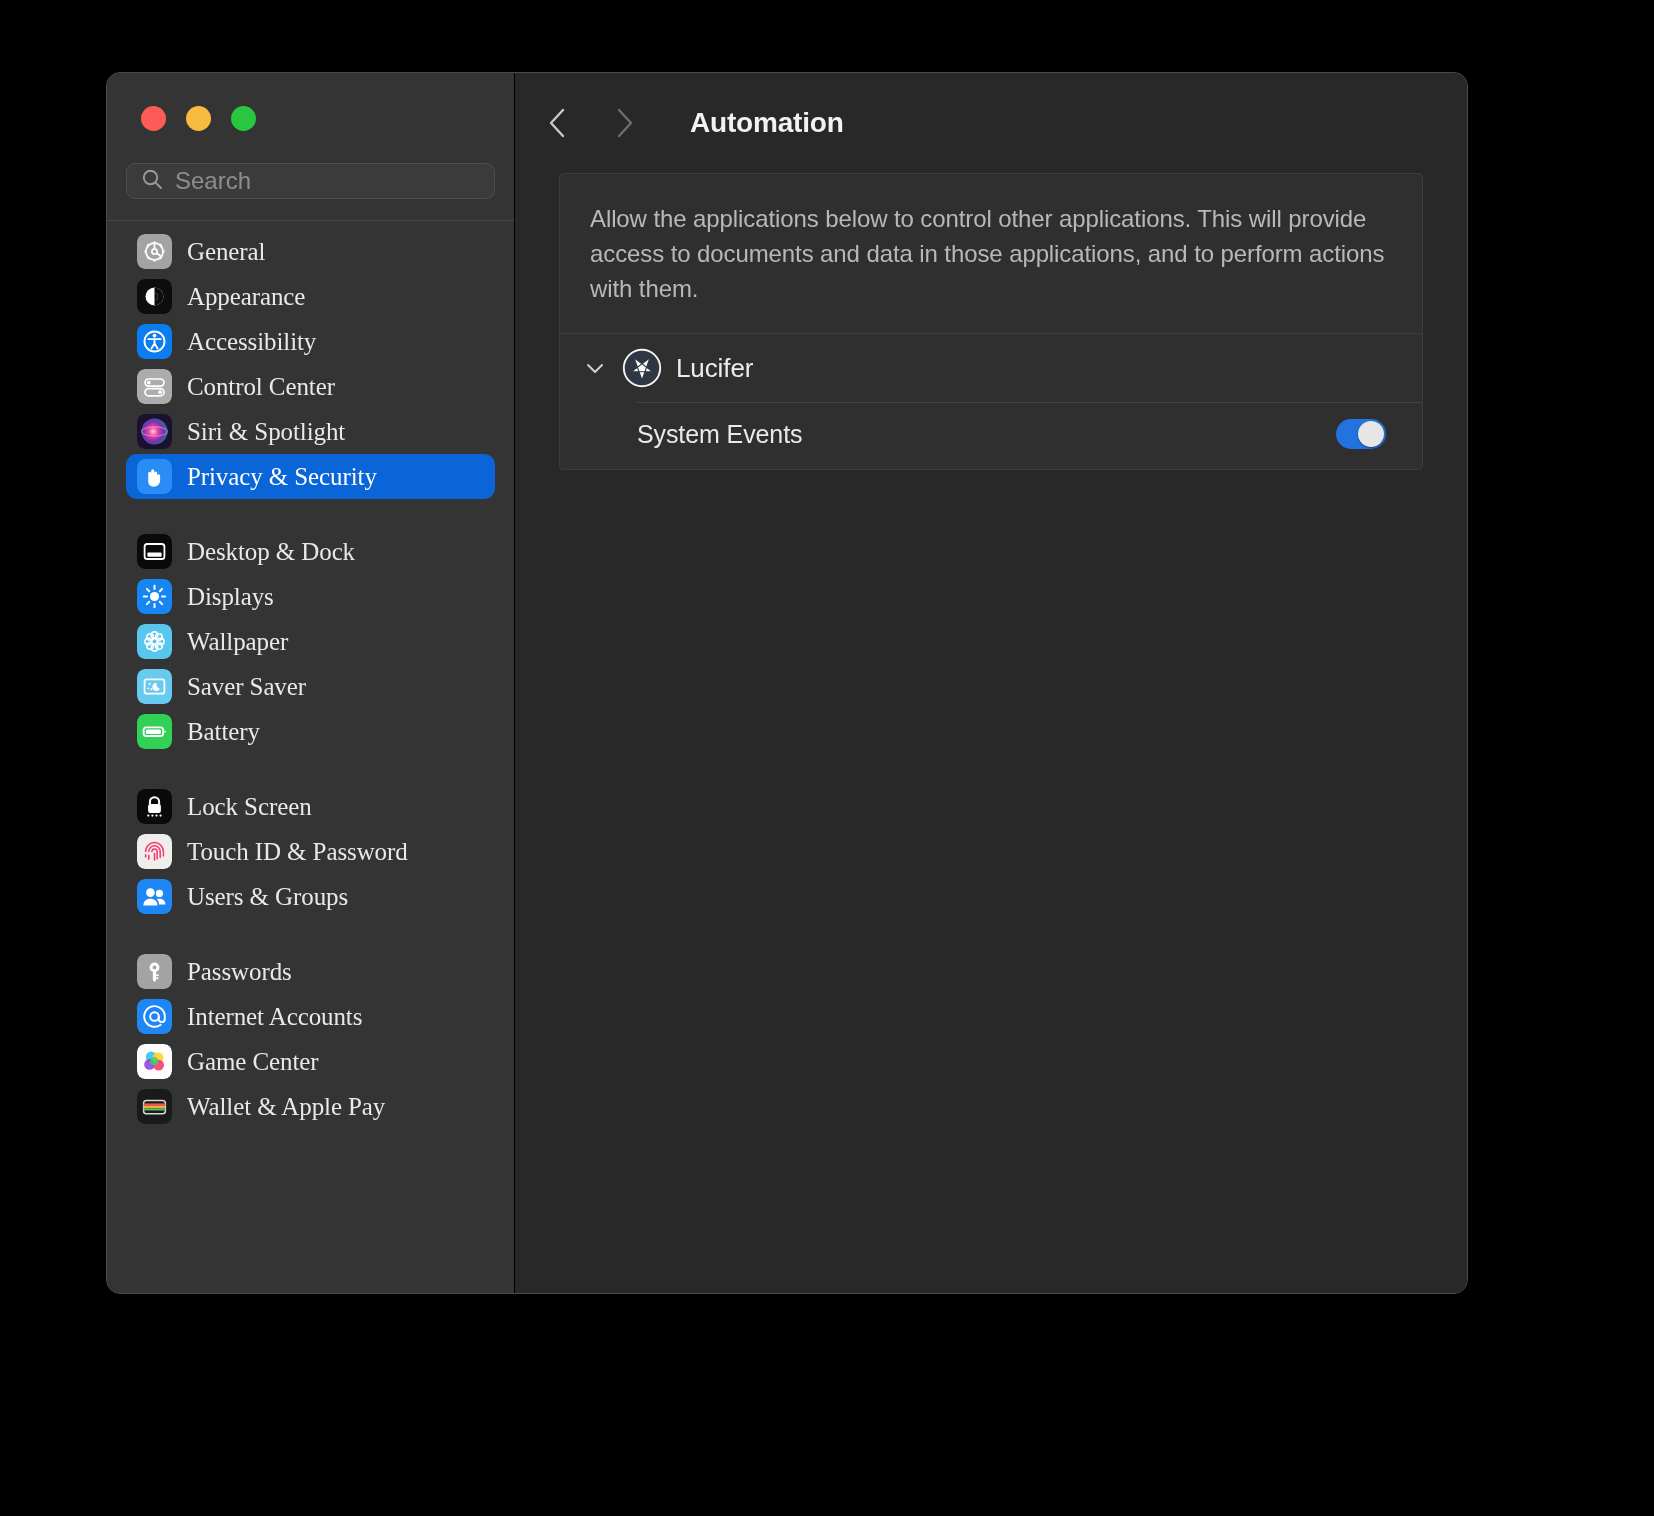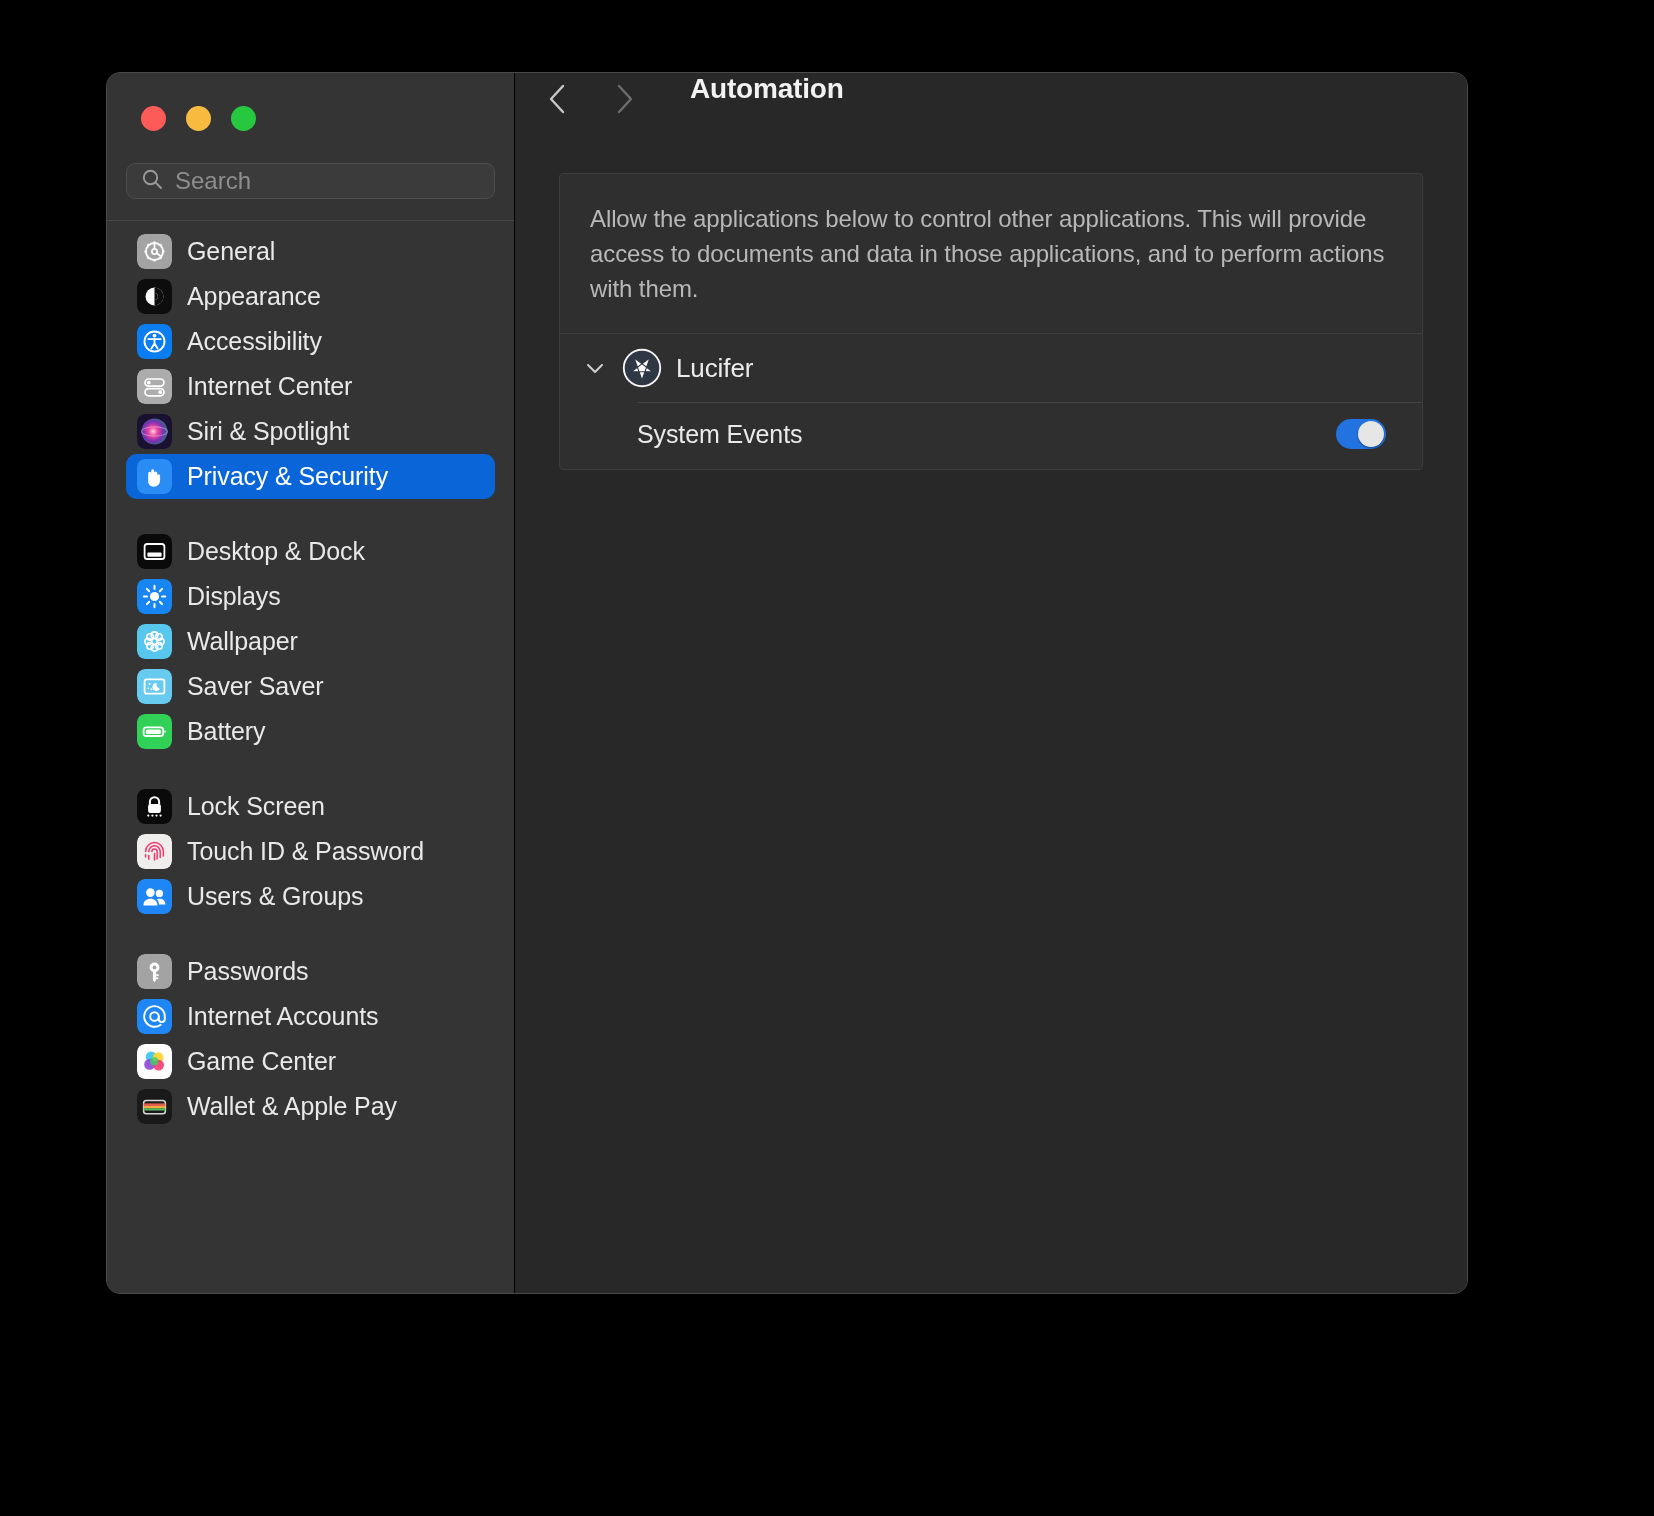--- a/index.html
+++ b/index.html
@@ -77,20 +77,21 @@
   .nav-group:last-child{ margin-bottom:0; }
 
   .nav-item{
     display:flex;
     align-items:center;
     gap:15px;
     height:45px;
     padding:0 11px;
     border-radius:8px;
     cursor:default;
+    font-family:Liberation Serif, serif;
   }
   .nav-item.selected{ background:#0a66d8;border-radius:11px; }
   .nav-label{
     font-size:25px;
     color:#e9e9e9;
     letter-spacing:-0.1px;
     white-space:nowrap;
   }
   .nav-item.selected .nav-label{ color:#fff; }
 
@@ -109,20 +110,21 @@
     flex:1;
     background:#282828;
     display:flex;
     flex-direction:column;
     min-width:0;
   }
 
   .toolbar{
     height:100px;
     display:flex;
+    align-items:center;
     padding-left:16px;
     gap:16px;
     flex-shrink:0;
   }
   .navbtn{
     width:52px; height:52px;
     display:flex; align-items:center; justify-content:center;
     cursor:default;
   }
   .page-title{
@@ -293,21 +295,21 @@
         <div class="nav-item">
           <span class="app-icon">
             <svg width="35" height="35" viewBox="0 0 35 35">
               <rect width="35" height="35" rx="8" fill="#acacac"></rect>
               <rect x="8" y="10" width="19" height="7.2" rx="3.6" fill="none" stroke="#fff" stroke-width="1.7"></rect>
               <circle cx="11.8" cy="13.6" r="1.9" fill="#fff"></circle>
               <rect x="8" y="19.6" width="19" height="7.2" rx="3.6" fill="none" stroke="#fff" stroke-width="1.7"></rect>
               <circle cx="23.2" cy="23.2" r="1.9" fill="#fff"></circle>
             </svg>
           </span>
-          <span class="nav-label">Internet Center</span>
+          <span class="nav-label">Control Center</span>
         </div>
 
         <div class="nav-item">
           <span class="app-icon">
             <svg width="35" height="35" viewBox="0 0 35 35">
               <defs>
                 <radialGradient id="sirig" cx="45%" cy="50%" r="62%">
                   <stop offset="0%" stop-color="#ffd7f2"></stop>
                   <stop offset="28%" stop-color="#f0469a"></stop>
                   <stop offset="62%" stop-color="#7b2fb5"></stop>

